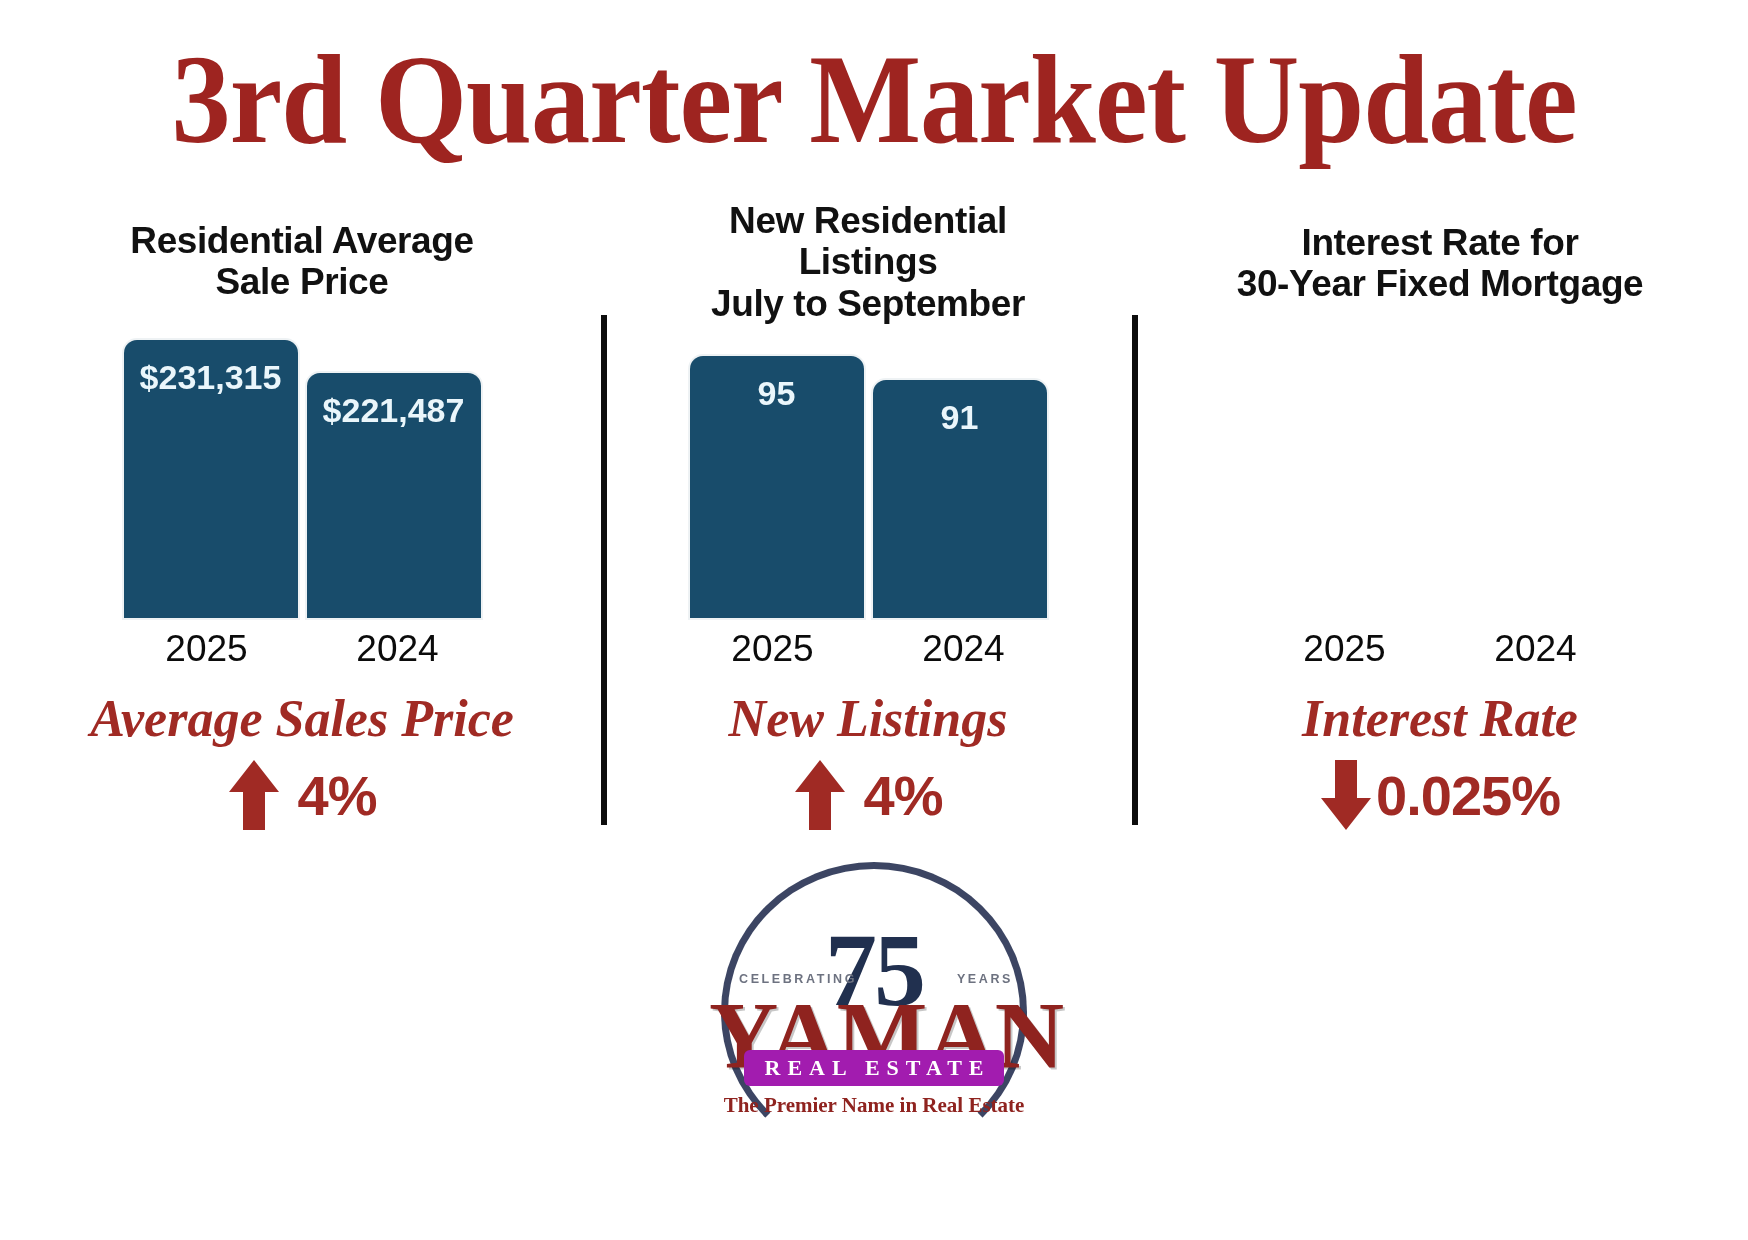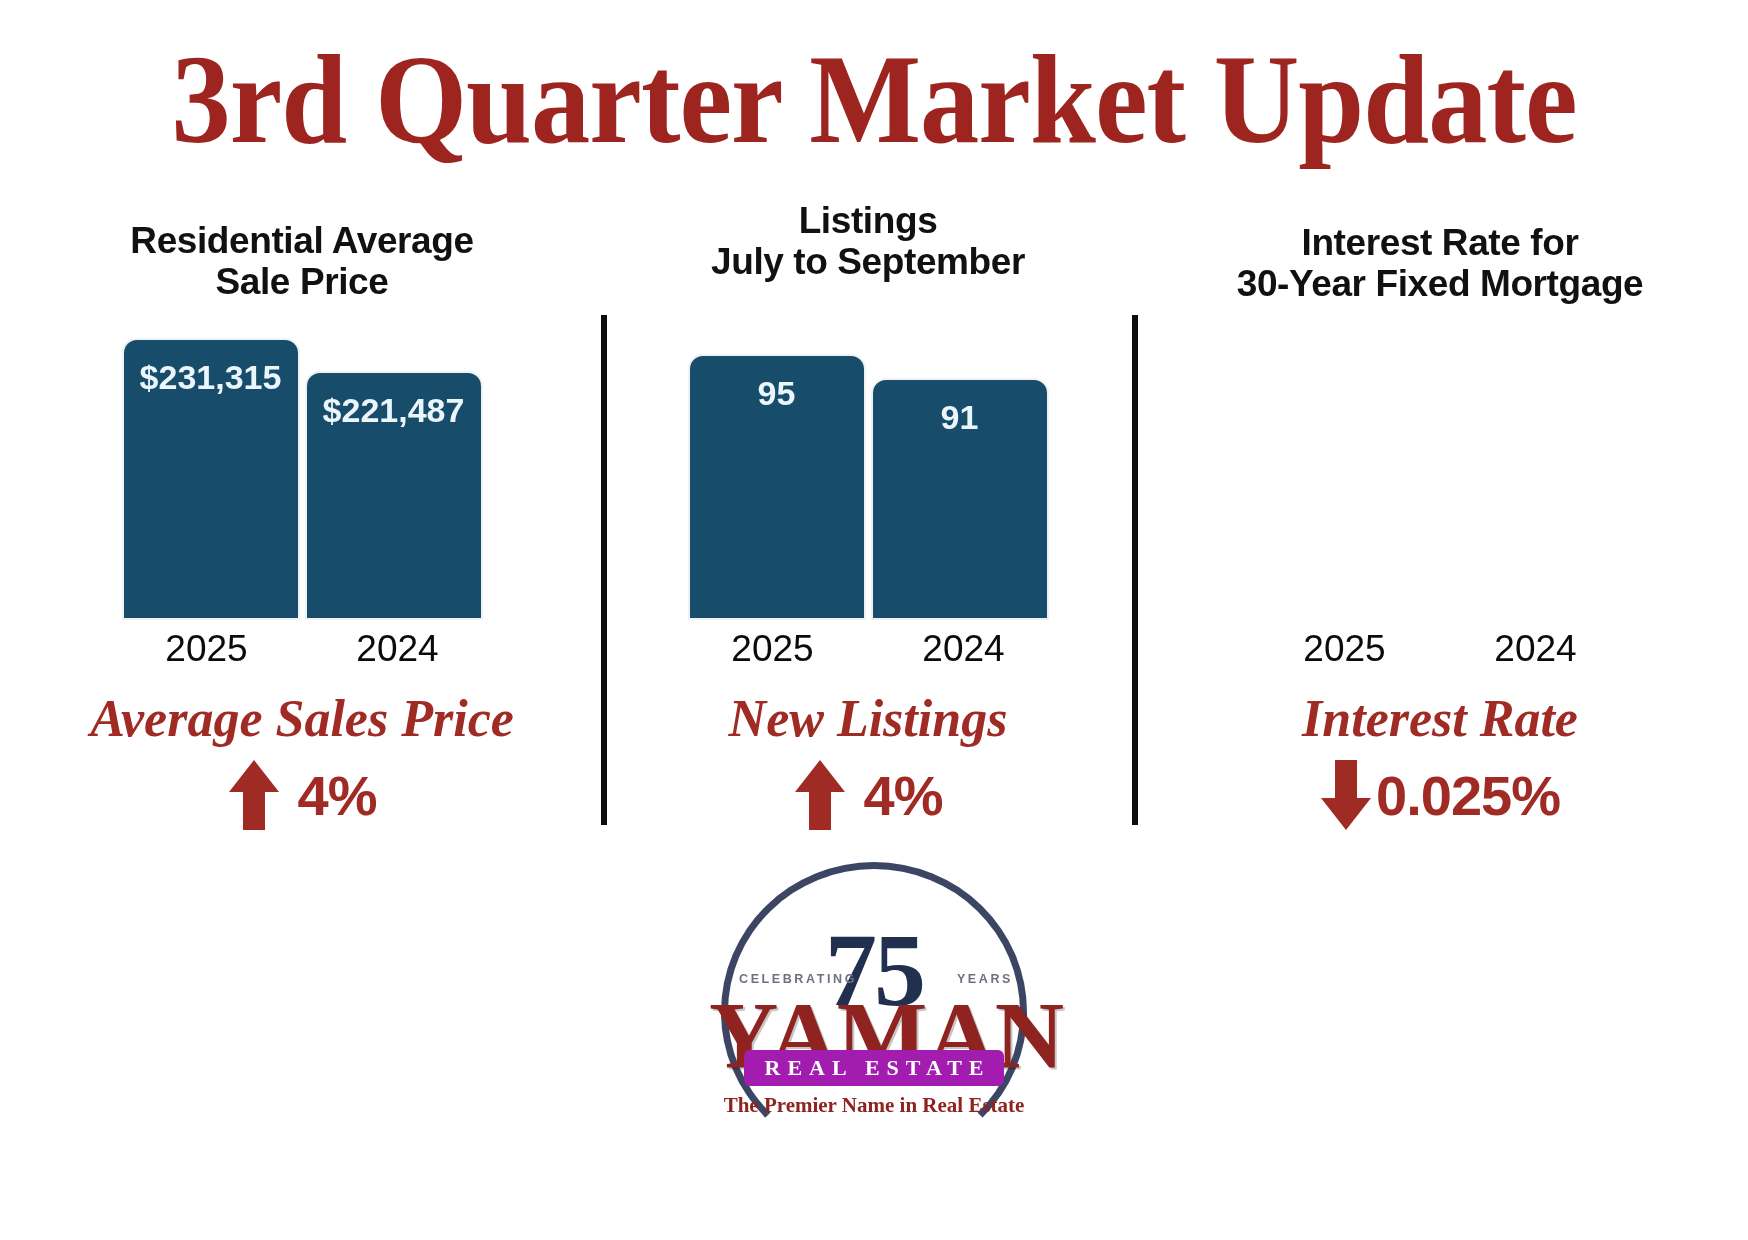--- a/index.html
+++ b/index.html
@@ -270,20 +270,21 @@
         </svg>
       </span>
       <span class="delta-value">4%</span>
     </div>
 
     <div class="divider divider-1"></div>
   </div>
 
   <div class="panel panel-2">
     <div class="panel-title">
+      <div>New Residential</div>
       <div>Listings</div>
       <div>July to September</div>
     </div>
 
     <div class="bars">
       <div class="bar-col">
         <div class="bar" style="height:262px">
           <span class="bar-value">95</span>
         </div>
       </div>

